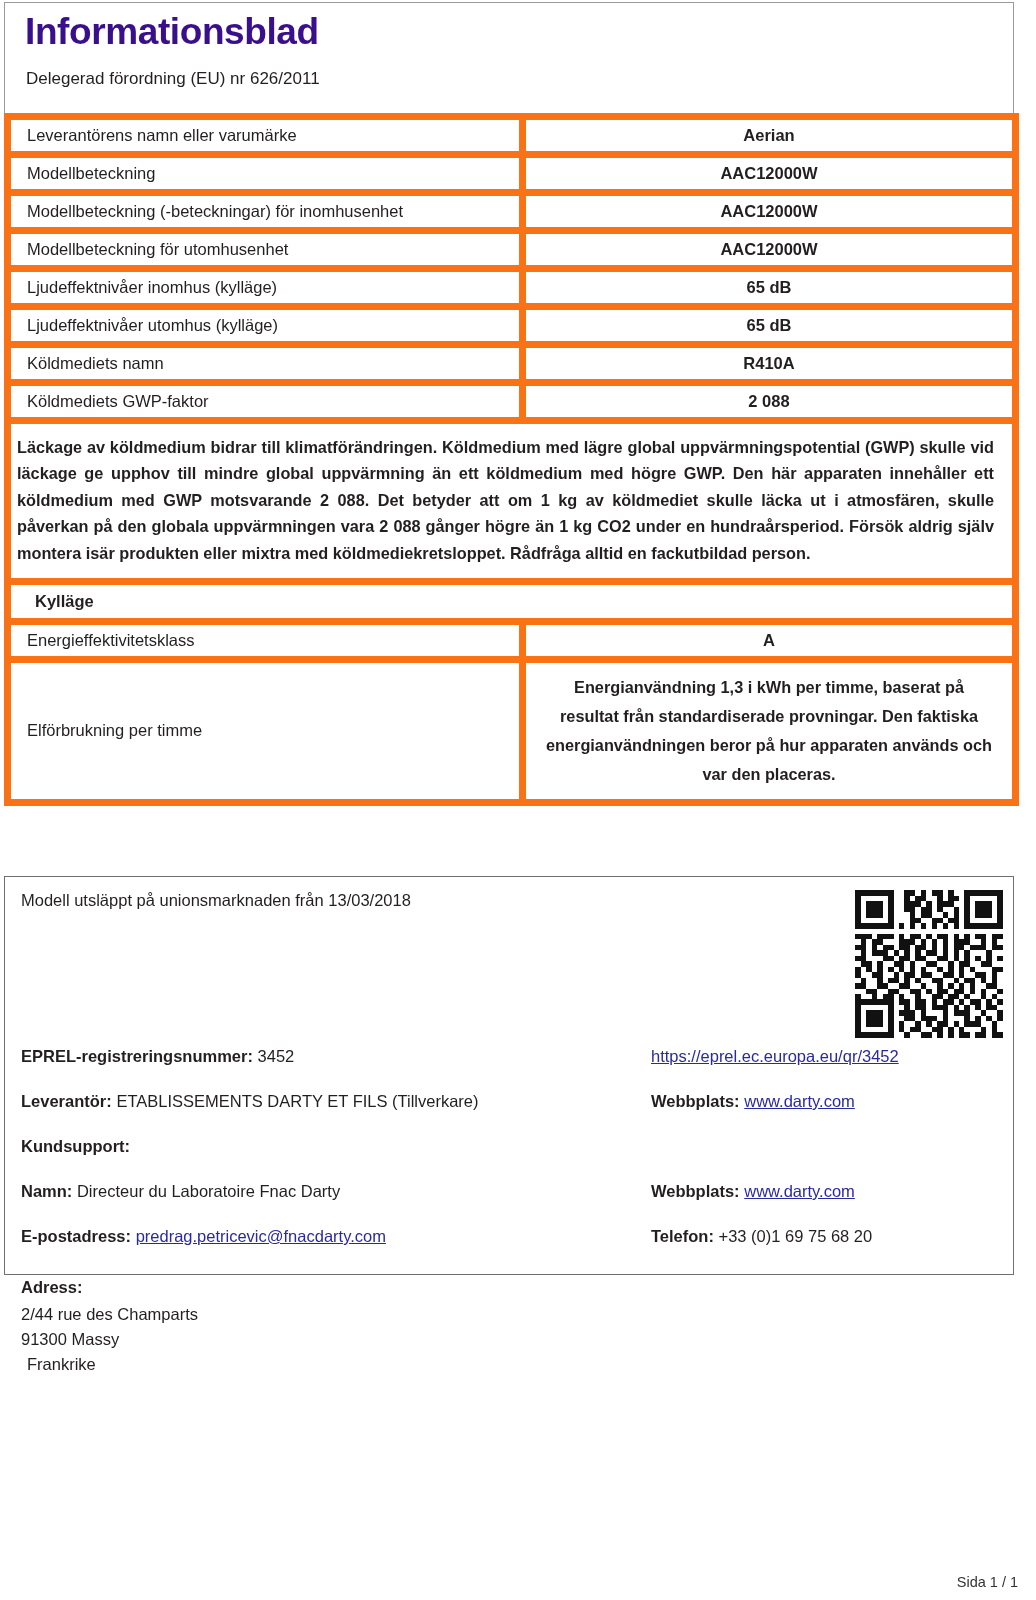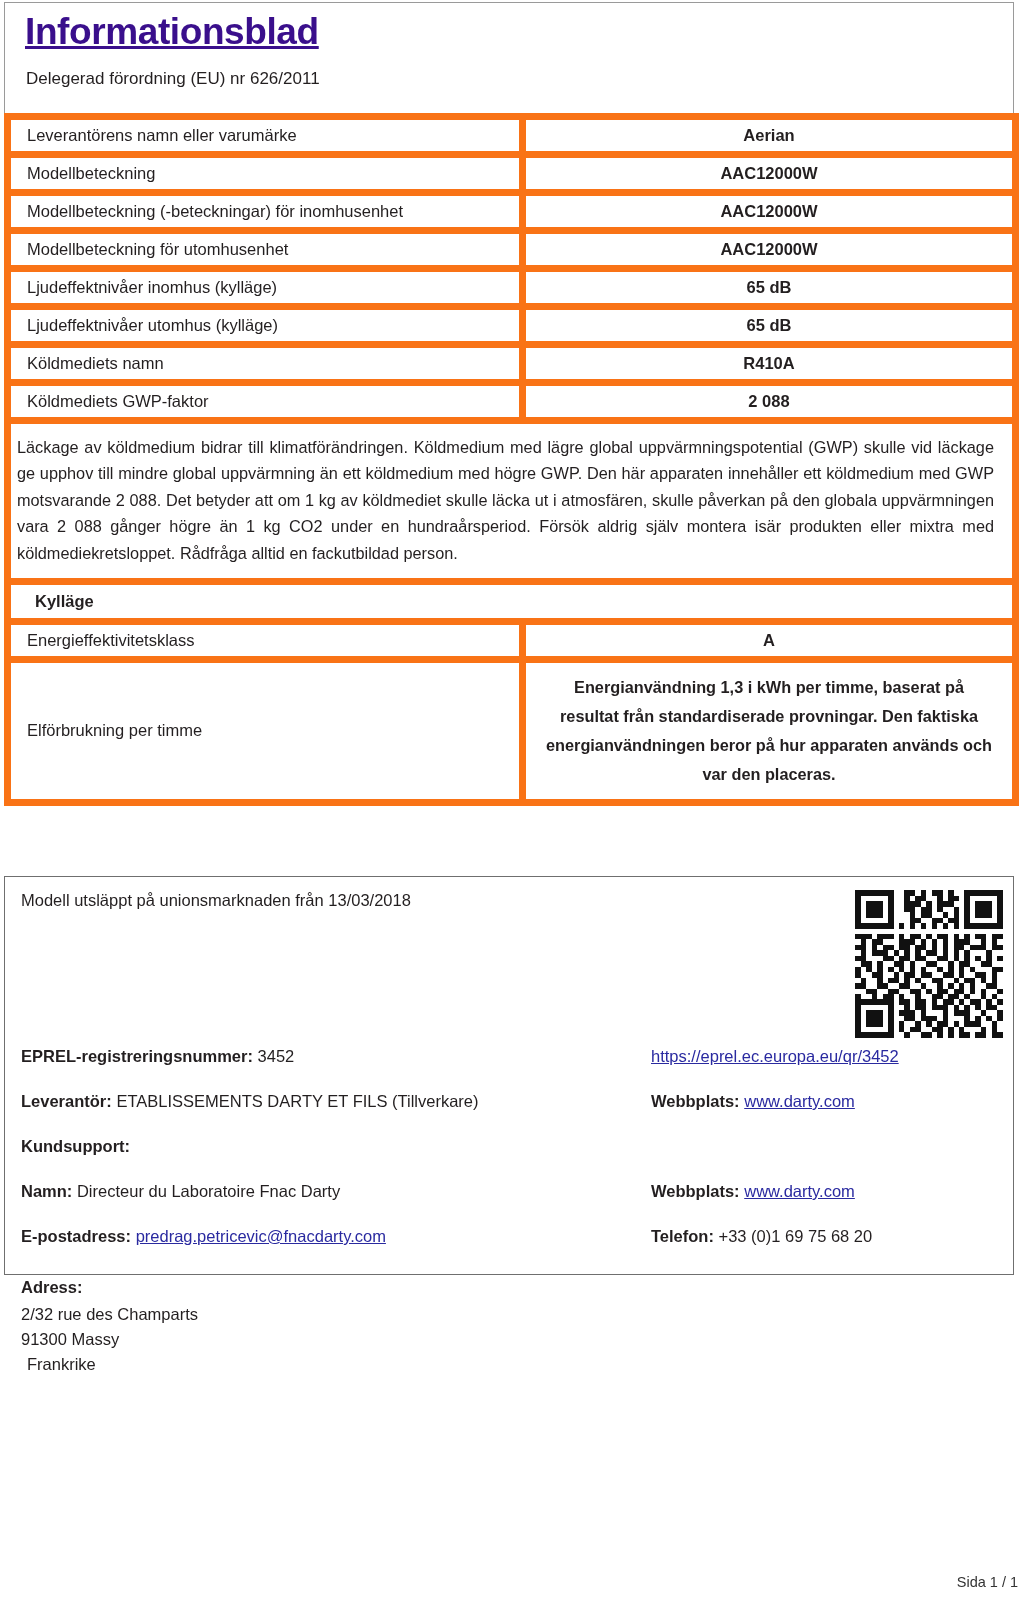--- a/index.html
+++ b/index.html
@@ -36,21 +36,20 @@
   }
   .doc-title {
     position: absolute;
     left: 20px;
     top: 10px;
     font-size: 37px;
     font-weight: bold;
     color: #3a0f8c;
     letter-spacing: -0.4px;
     line-height: 1.05;
-    text-decoration: underline;
   }
   .doc-subtitle {
     position: absolute;
     left: 21px;
     top: 66px;
     font-size: 17px;
     color: #231f20;
   }
 
   
@@ -84,20 +83,21 @@
     padding: 6px 6px;
     height: 34px;
   }
   .spec-table td.note {
     padding: 10px 18px 12px 6px;
     font-size: 16.3px;
     line-height: 1.62;
     text-align: justify;
     text-justify: inter-word;
     hyphens: manual;
+    font-weight: bold;
   }
   .spec-table td.section {
     font-weight: bold;
     padding: 7px 0 7px 24px;
     font-size: 16.5px;
     height: 34px;
   }
   .spec-table td.multi {
     text-align: center;
     font-weight: bold;
@@ -507,20 +507,20 @@
         </div>
         <div class="c-right">
           <span class="k">Telefon:</span>
           <span class="v">+33 (0)1 69 75 68 20</span>
         </div>
       </div>
     </div>
 
     <div class="addr-block">
       <div class="addr-title">Adress:</div>
-      <div>2/32 rue des Champarts</div>
+      <div>2/44 rue des Champarts</div>
       <div>91300 Massy</div>
       <div class="addr-line3">Frankrike</div>
     </div>
   </div>
 
   <div class="footer">Sida 1 / 1</div>
 </div>
 
 </body></html>

